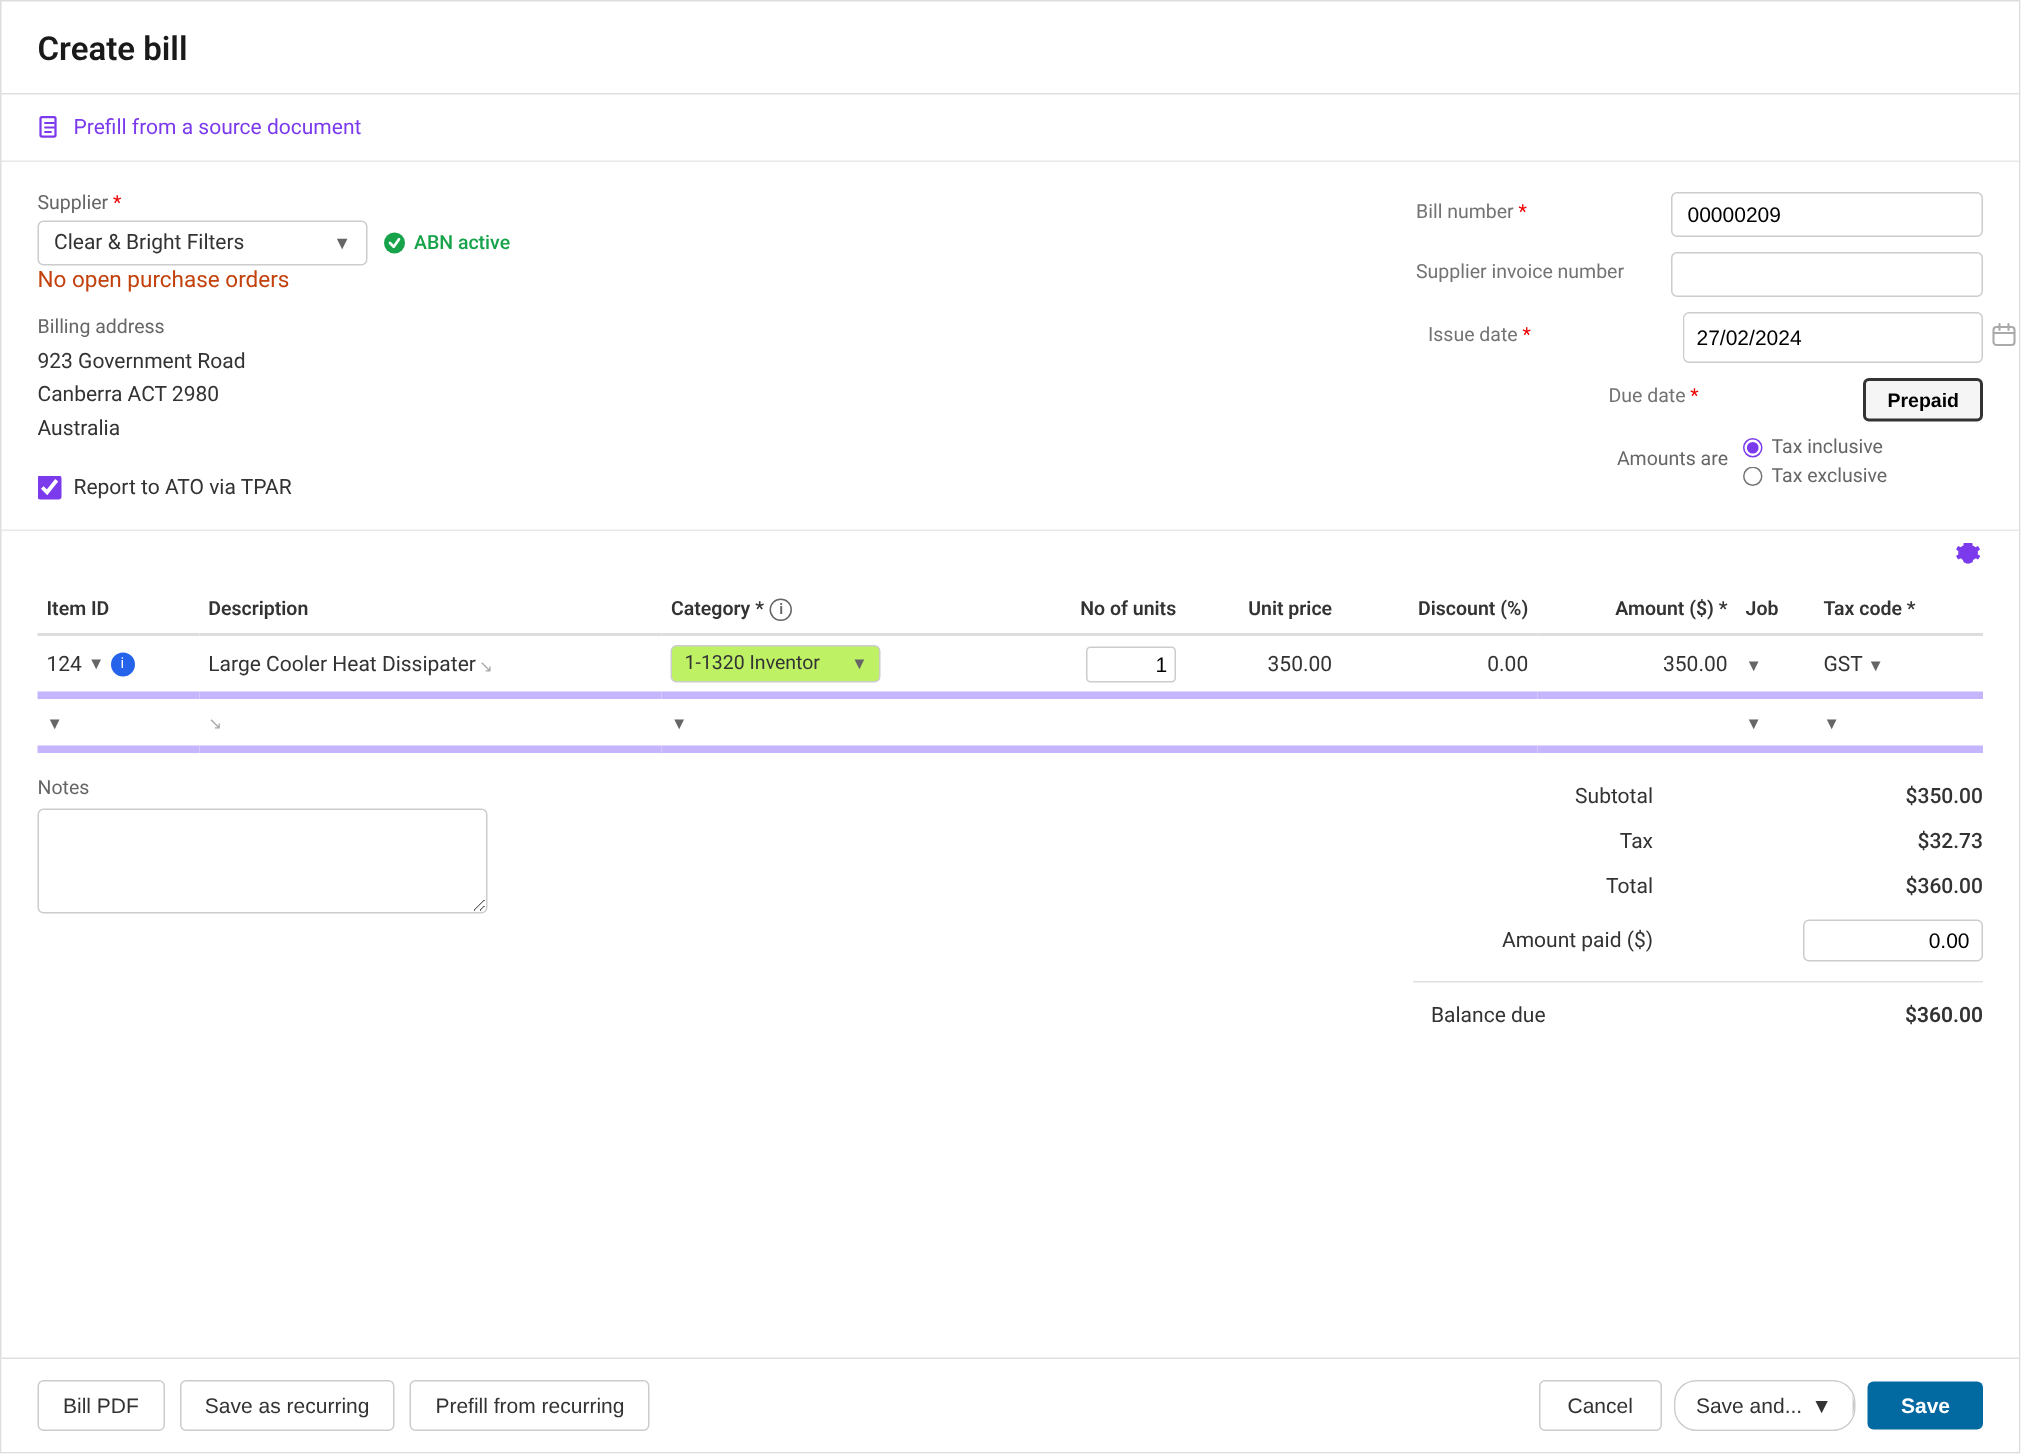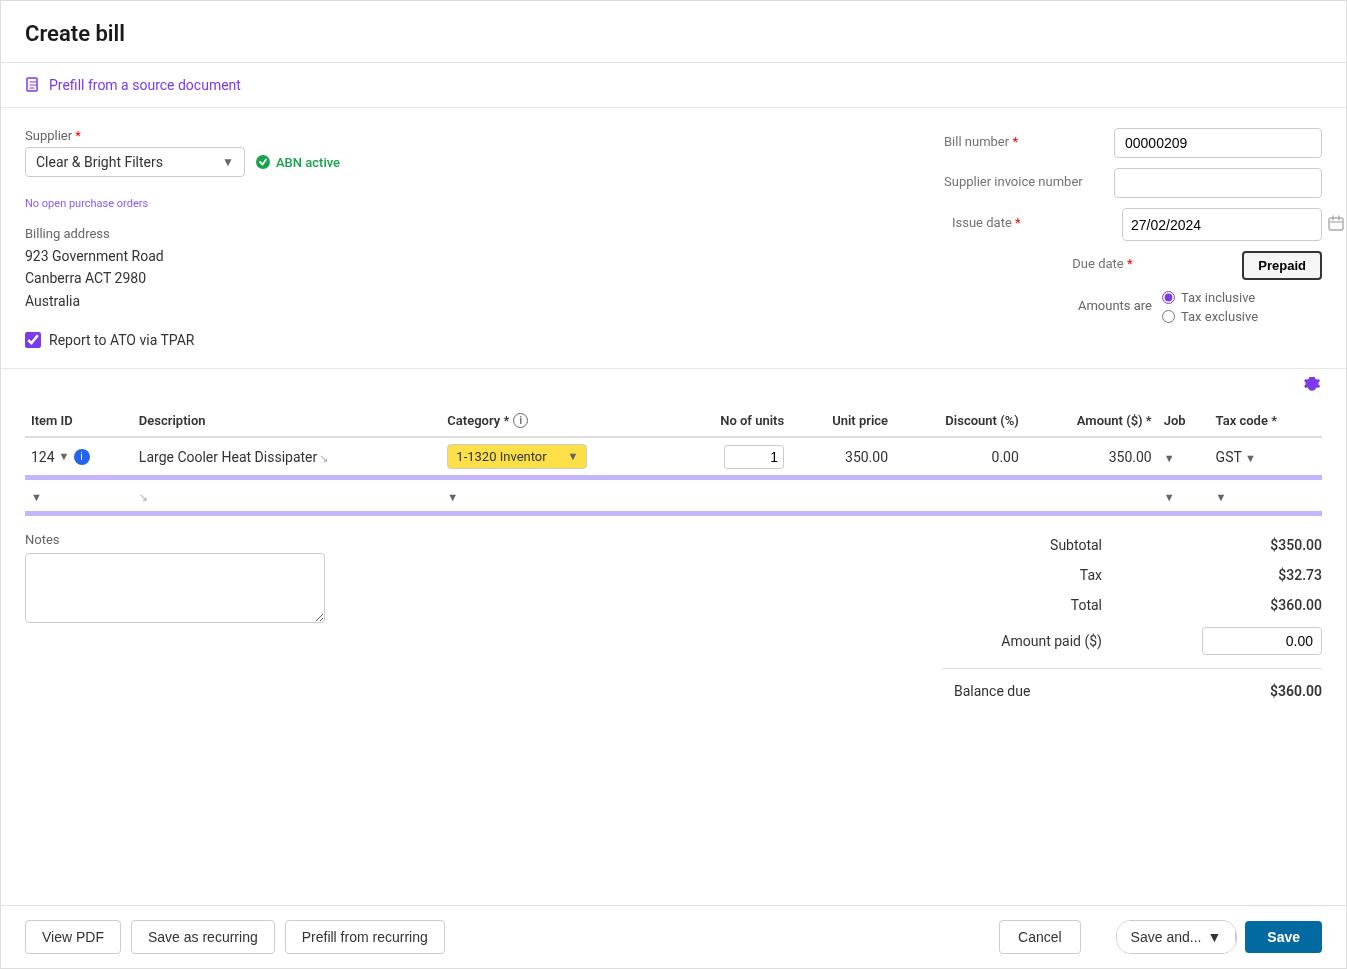--- a/index.html
+++ b/index.html
@@ -13,21 +13,21 @@
     .form-grid { display: grid; grid-template-columns: 1fr 1fr; gap: 24px; }
     .left-col { display: flex; flex-direction: column; gap: 12px; }
     .right-col { display: flex; flex-direction: column; gap: 10px; }
     .field-label { font-size: 13px; color: #666; margin-bottom: 4px; }
     .required::after { content: ' *'; color: #e00; }
     .supplier-row { display: flex; align-items: center; gap: 10px; }
     .supplier-select { display: flex; align-items: center; border: 1px solid #ccc; border-radius: 4px; background: #fff; padding: 6px 10px; width: 220px; justify-content: space-between; }
     .supplier-select span { font-size: 14px; }
     .supplier-select .chevron { color: #666; font-size: 12px; }
     .abn-badge { display: flex; align-items: center; gap: 5px; color: #16a34a; font-size: 13px; font-weight: 500; }
-    .no-orders { font-size: 11px; color: #8b5cf6; margin-top: 20px; }
+    .no-orders { font-size: 15px; color: #c2410c; margin-top: 0; }
     .billing-label { font-size: 13px; color: #666; margin-top: 4px; }
     .billing-address { font-size: 14px; color: #333; line-height: 1.6; margin-top: 4px; }
     .tpar-row { display: flex; align-items: center; gap: 8px; margin-top: 8px; }
     .checkbox-purple { width: 16px; height: 16px; accent-color: #7c3aed; }
     .field-row { display: flex; align-items: center; justify-content: flex-end; gap: 10px; }
     .field-row label { font-size: 13px; color: #737373; white-space: nowrap; text-align: left; min-width: 160px; }
     .field-input { border: 1px solid #ccc; border-radius: 4px; padding: 6px 10px; font-size: 14px; width: 208px; outline: none; }
     .date-input-wrap { display: flex; align-items: center; border: 1px solid #ccc; border-radius: 4px; width: 200px; }
     .date-input-wrap input { border: none; outline: none; padding: 6px 8px; font-size: 14px; flex: 1; }
     .date-input-wrap .cal-icon { padding: 6px 8px; color: #999; }
@@ -41,21 +41,21 @@
     .gear-icon { color: #7c3aed; font-size: 18px; cursor: pointer; }
     .table-section { padding: 0 24px; }
     table { width: 100%; border-collapse: collapse; }
     thead tr { border-bottom: 2px solid #ddd; }
     th { font-size: 13px; font-weight: 600; color: #333; padding: 8px 6px; text-align: left; }
     th.right { text-align: right; }
     td { font-size: 14px; padding: 6px 6px; border-bottom: 5px solid #c4b5fd; vertical-align: middle; }
     td.right { text-align: right; }
     .item-id-cell { display: flex; align-items: center; gap: 4px; }
     .info-icon { width: 16px; height: 16px; border-radius: 50%; background: #2563eb; color: #fff; font-size: 10px; display: flex; align-items: center; justify-content: center; cursor: pointer; flex-shrink: 0; }
-    .cat-select { display: flex; align-items: center; border: 1px solid #ccc; border-radius: 4px; padding: 4px 8px; background: #fde047; width: 140px; justify-content: space-between; font-size: 13px; }
+    .cat-select { display: flex; align-items: center; border: 1px solid #ccc; border-radius: 4px; padding: 4px 8px; background: #bef264; width: 140px; justify-content: space-between; font-size: 13px; }
     .small-chevron { font-size: 11px; color: #666; }
     .empty-row td { height: 36px; }
     .desc-cell { display: flex; align-items: flex-end; gap: 2px; }
     .resize-handle { color: #aaa; font-size: 11px; align-self: flex-end; }
     .notes-label { font-size: 13px; color: #666; margin-bottom: 6px; }
     textarea.notes { width: 300px; height: 70px; border: 1px solid #ccc; border-radius: 4px; padding: 6px; font-size: 14px; resize: both; outline: none; }
     .totals-row { display: flex; align-items: center; justify-content: space-between; padding: 5px 0; }
     .totals-label { font-size: 14px; color: #333; text-align: right; min-width: 160px; }
     .totals-value { font-size: 14px; font-weight: 500; text-align: right; }
     .freight-row { display: flex; align-items: center; justify-content: space-between; padding: 5px 0; }
@@ -290,27 +290,27 @@
       <div style="height:1px;background:#e0e0e0;margin:4px 0;"></div>
       <div class="balance-row">
         <span class="balance-label">Balance due</span>
         <span class="balance-value">$360.00</span>
       </div>
     </div>
   </div>
 
   <div class="footer">
     <div class="footer-left">
-      <button class="btn-outline">View PDF</button>
+      <button class="btn-outline">Bill PDF</button>
       <button class="btn-outline">Save as recurring</button>
       <button class="btn-outline">Prefill from recurring</button>
     </div>
     <div class="footer-right">
       <button class="btn-cancel">Cancel</button>
-      <div style="display:flex;border:1px solid #ccc;border-radius:15px;overflow:hidden;margin-left:27px;">
+      <div style="display:flex;border:1px solid #ccc;border-radius:15px;overflow:hidden;">
         <button class="btn-save-and" style="border:none;border-radius:0;border-right:1px solid #ccc;">
           <span>Save and...</span>
           <span>▼</span>
         </button>
       </div>
       <button class="btn-save">Save</button>
     </div>
   </div>
 </div>
 

